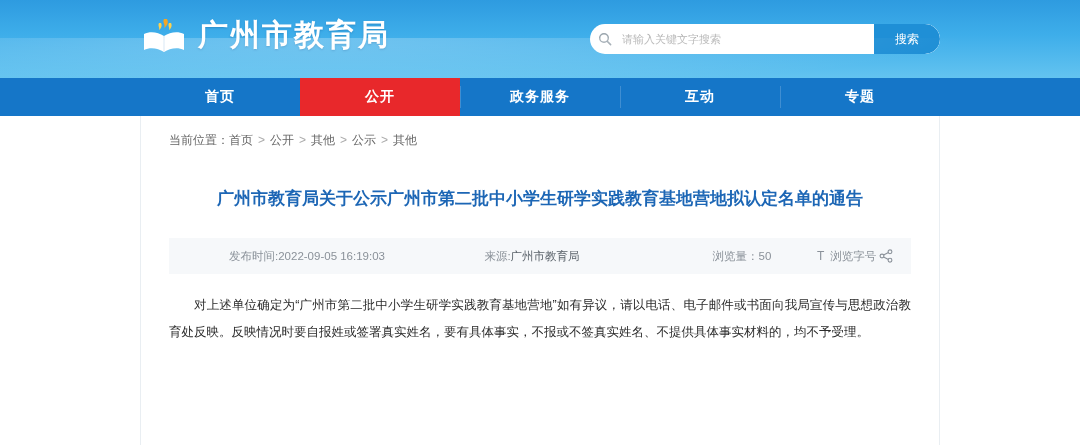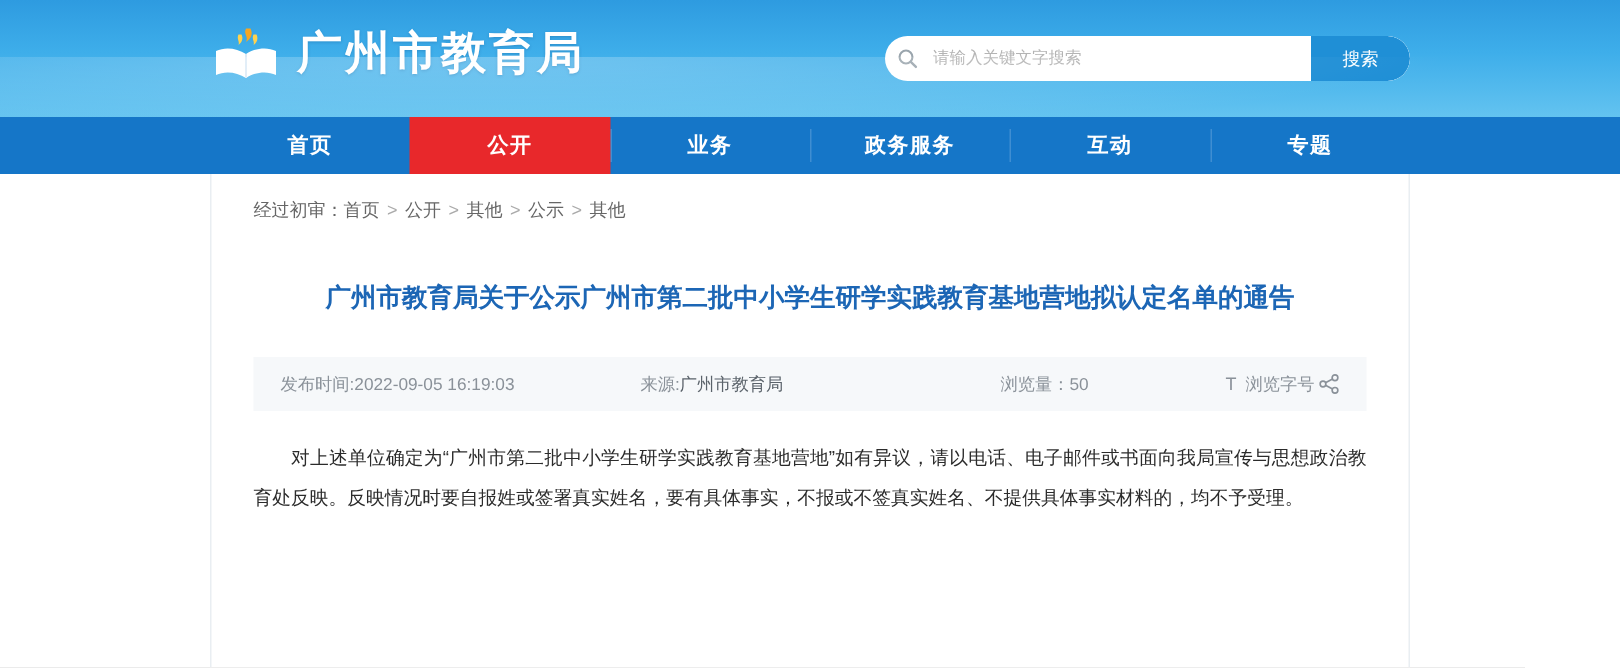--- a/index.html
+++ b/index.html
@@ -146,20 +146,21 @@
   .meta-bar {
     margin: 26px 0 0 0;
     height: 36px;
     background: #f6f8fa;
     display: flex;
     align-items: center;
     font-size: 11.5px;
     color: #8a9199;
     padding: 0 18px;
     position: relative;
+    text-align: center;
   }
   .meta-item { margin-right: 0; white-space: nowrap; }
   .meta-pub { width: 240px; }
   .meta-src { width: 210px; }
   .meta-views { width: 150px; margin-left: 30px; }
   .meta-font { display:flex; align-items:center; gap:6px; }
   .meta-font .tsize { font-size: 12px; color:#8a9199; }
   .meta-share {
     position: absolute;
     right: 18px;
@@ -209,31 +210,30 @@
         <input class="search-input" type="text" placeholder="请输入关键文字搜索" style="">
         <button class="search-btn">搜索</button>
       </div>
 
     </div>
   </div>
 
   <div class="nav">
     <div class="nav-item">首页</div>
     <div class="nav-item active">公开</div>
-    <div class="nav-item">业务</div>
     <div class="nav-item">政务服务</div>
     <div class="nav-item">互动</div>
     <div class="nav-item">专题</div>
   </div>
 
   <div class="content">
     <div class="content-inner">
 
       <div class="breadcrumb">
-        <span>经过初审：</span><span class="crumb-link">首页</span><span class="sep">&gt;</span><span class="crumb-link">公开</span><span class="sep">&gt;</span><span class="crumb-link">其他</span><span class="sep">&gt;</span><span class="crumb-link">公示</span><span class="sep">&gt;</span><span class="crumb-link">其他</span>
+        <span>当前位置：</span><span class="crumb-link">首页</span><span class="sep">&gt;</span><span class="crumb-link">公开</span><span class="sep">&gt;</span><span class="crumb-link">其他</span><span class="sep">&gt;</span><span class="crumb-link">公示</span><span class="sep">&gt;</span><span class="crumb-link">其他</span>
       </div>
 
       <div class="doc-title">广州市教育局关于公示广州市第二批中小学生研学实践教育基地营地拟认定名单的通告</div>
 
       <div class="meta-bar">
         <span class="meta-item meta-pub"><span>发布时间:</span><span>2022-09-05 16:19:03</span></span>
         <span class="meta-item meta-src"><span>来源:</span><span class="meta-strong">广州市教育局</span></span>
         <span class="meta-item meta-views"><span>浏览量：</span><span>50</span></span>
         <span class="meta-item meta-font">
           <span class="tsize">T</span>

